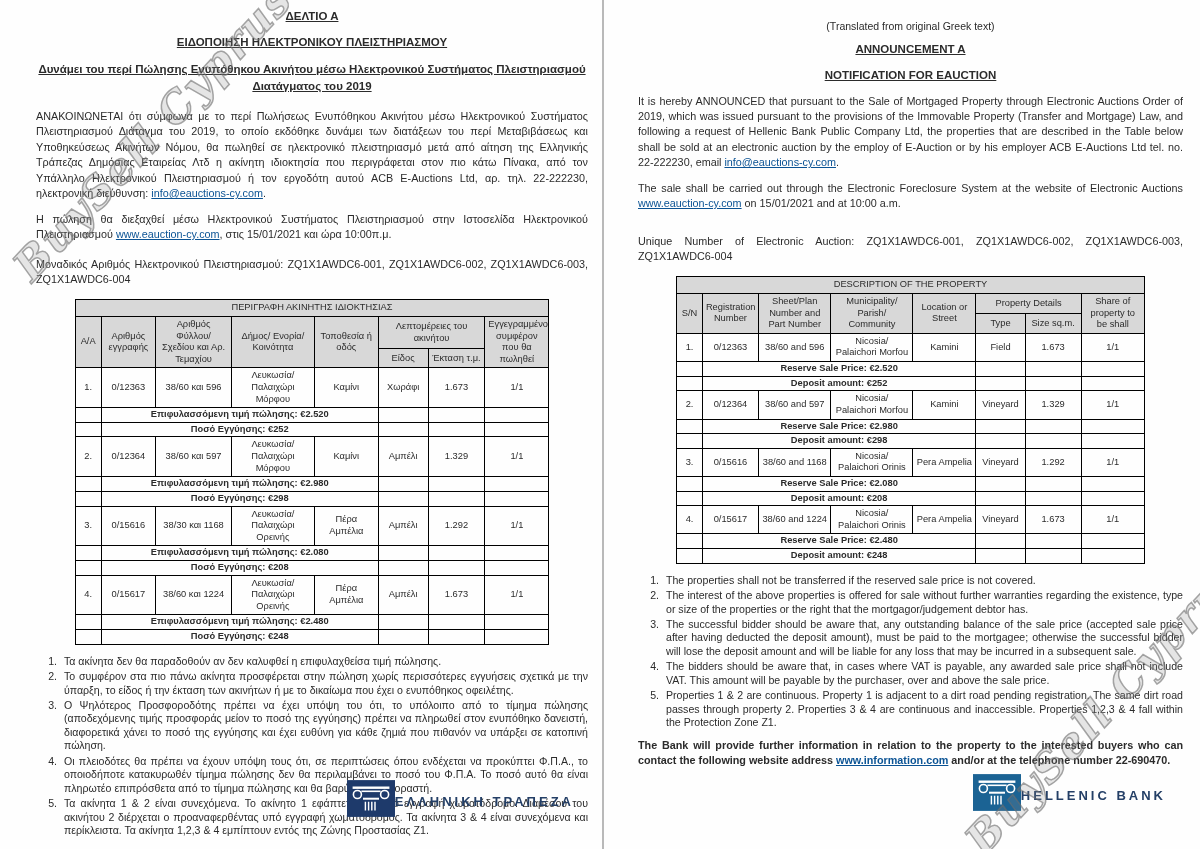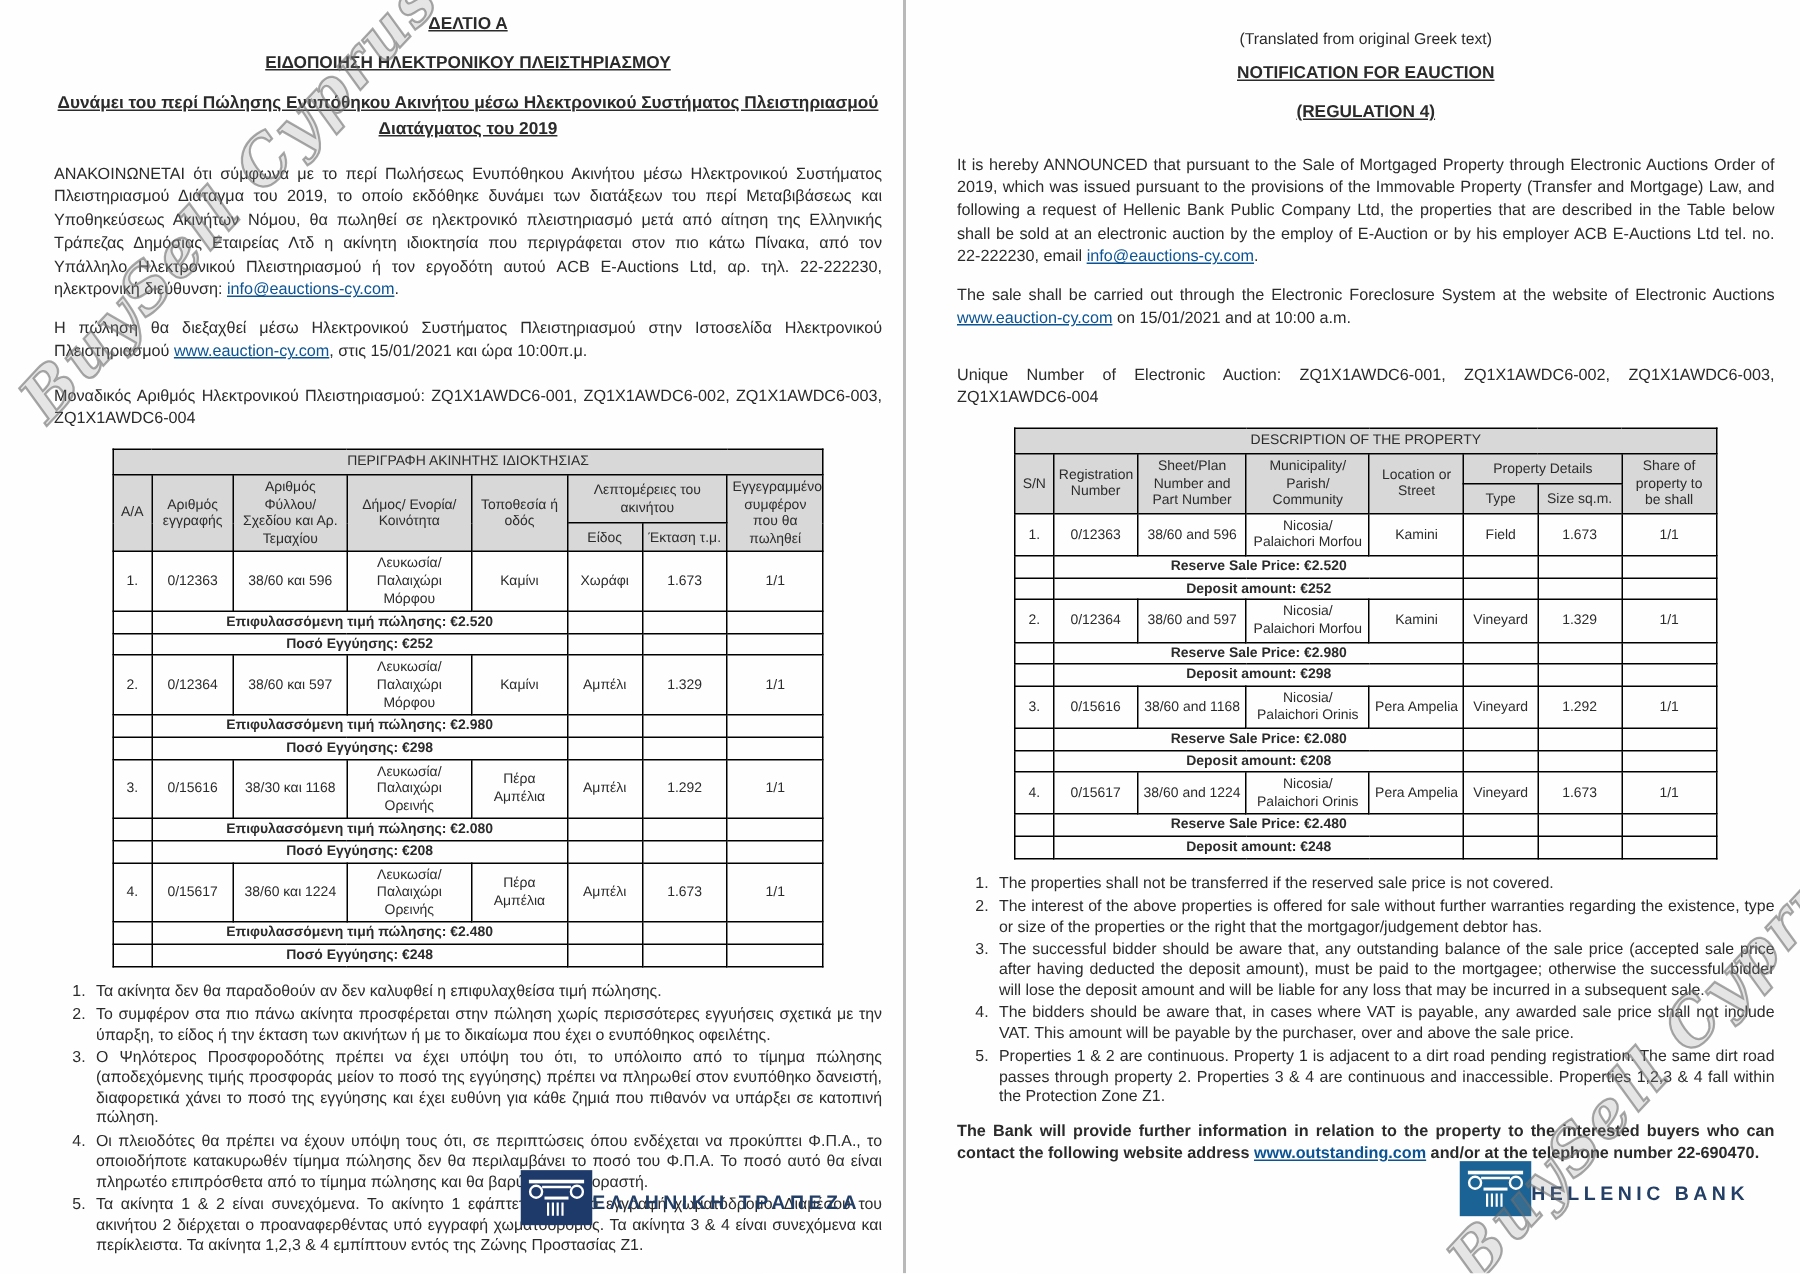--- a/index.html
+++ b/index.html
@@ -207,22 +207,22 @@
         <path d="M23 27 V38 M27 27 V38 M31 27 V38 M35 27 V38" stroke="#ffffff" stroke-width="1.8"></path>
       </svg>
       <div class="logoname">ΕΛΛΗΝΙΚΗ ΤΡΑΠΕΖΑ</div>
     </div>
 
     <div class="watermark tl">BuySell Cyprus</div>
   </div>
 
   <div class="page right">
     <div class="note-plain center">(Translated from original Greek text)</div>
+    <div class="doc-title center">ANNOUNCEMENT A</div>
     <div class="doc-title center">NOTIFICATION FOR EAUCTION</div>
-    <div class="doc-title center" style="margin-bottom:18px;">(REGULATION 4)</div>
 
     <p class="body"><span>It is hereby ANNOUNCED that pursuant to the Sale of Mortgaged Property through Electronic Auctions Order of 2019, which was issued pursuant to the provisions of the Immovable Property (Transfer and Mortgage) Law, and  following a request of Hellenic Bank Public Company Ltd, the properties that are described in the Table below shall be sold at an electronic auction  by the employ of E-Auction or by his employer ACB E-Auctions Ltd tel. no. 22-222230, email </span><a class="doclink" href="#">info@eauctions-cy.com</a><span>.</span></p>
 
     <p class="body"><span>The sale shall be carried out through the Electronic Foreclosure System at the website of Electronic Auctions </span><a class="doclink" href="#">www.eauction-cy.com</a><span>  on 15/01/2021 and at 10:00 a.m.</span></p>
 
     <p class="body gap-top" style="margin-top:22px;">Unique Number of Electronic Auction: ZQ1X1AWDC6-001, ZQ1X1AWDC6-002, ZQ1X1AWDC6-003, ZQ1X1AWDC6-004</p>
 
     <table class="proptable">
       <colgroup>
         <col style="width:5.5%">
@@ -356,21 +356,21 @@
 
     <ol class="notes">
       <li>The properties shall not be transferred if the reserved sale price is not covered.</li>
       <li>The interest of the above properties is offered for sale without further warranties regarding the existence, type or size of the properties or the right that the mortgagor/judgement debtor has.</li>
       <li>The successful bidder should be aware that, any outstanding balance of the sale price (accepted sale price after having deducted the deposit amount), must be paid to the mortgagee; otherwise the successful bidder will lose the deposit amount and will be liable for any loss that may be incurred in a subsequent sale.</li>
       <li>The bidders should be aware that, in cases where VAT is payable, any awarded sale price shall not include VAT. This amount will be payable by the purchaser, over and above the sale price.</li>
       <li>Properties 1 &amp; 2 are continuous. Property 1 is adjacent to a dirt road pending registration. The same dirt road passes through property 2. Properties 3 &amp; 4 are continuous and inaccessible. Properties 1,2,3 &amp; 4 fall within the Protection Zone Z1.</li>
     </ol>
 
 
-    <p class="footerbold"><span>The Bank will provide further information in relation to the property to the interested buyers who can contact the following website address </span><a class="doclink" href="#">www.outstanding.com</a><span> and/or at the telephone number 22-690470.</span></p>
+    <p class="footerbold"><span>The Bank will provide further information in relation to the property to the interested buyers who can contact the following website address </span><a class="doclink" href="#">www.information.com</a><span> and/or at the telephone number 22-690470.</span></p>
 
     <div class="logoblock en">
       <svg class="logosquare" viewBox="0 0 60 46">
         <rect width="60" height="46" fill="#1b6394"></rect>
         <rect x="7" y="8" width="46" height="3" fill="#ffffff"></rect>
         <circle cx="13" cy="18" r="5" stroke="#ffffff" stroke-width="2" fill="none"></circle>
         <circle cx="47" cy="18" r="5" stroke="#ffffff" stroke-width="2" fill="none"></circle>
         <path d="M18 14 H42" stroke="#ffffff" stroke-width="2"></path>
         <rect x="20" y="22" width="20" height="2.5" fill="#ffffff"></rect>
         <path d="M23 27 V38 M27 27 V38 M31 27 V38 M35 27 V38" stroke="#ffffff" stroke-width="1.8"></path>

